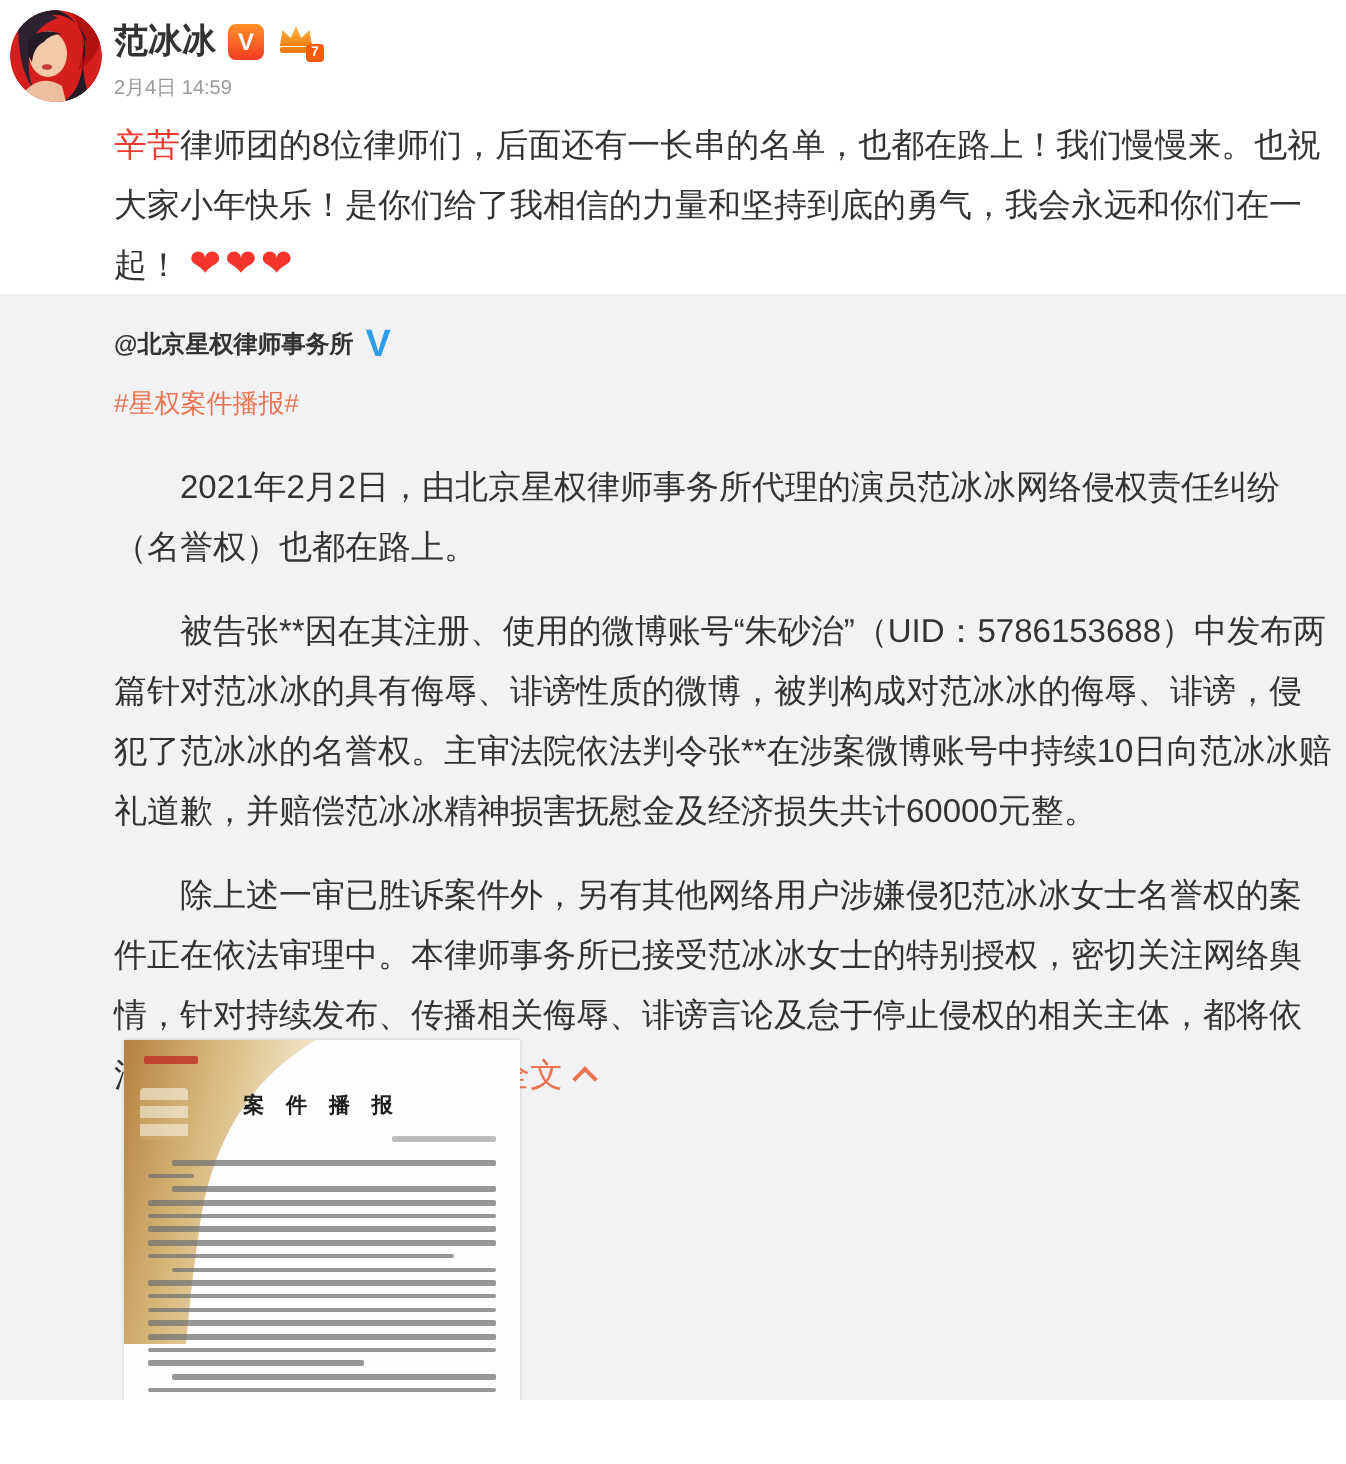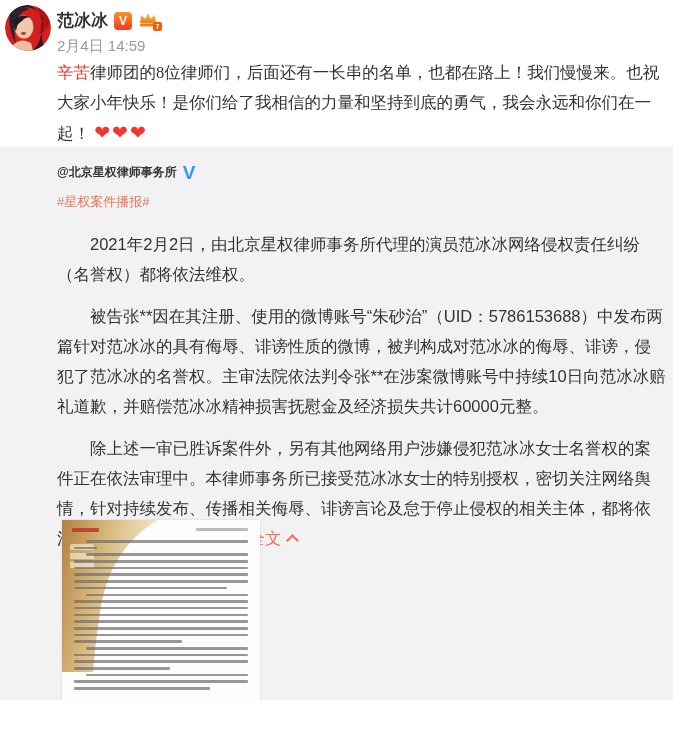--- a/index.html
+++ b/index.html
@@ -10,25 +10,25 @@
   .avatar{position:absolute;left:5px;top:5px;width:46px;height:46px;border-radius:50%;
           overflow:hidden;cursor:pointer;}
   .name-row{position:absolute;left:57px;top:9px;display:flex;align-items:center;gap:6px;}
   .user-name{font-size:17px;font-weight:bold;color:#333;cursor:pointer;}
   .vbadge{width:18px;height:18px;border-radius:4px;
           background:linear-gradient(180deg,#ff9026,#f23b25);
           color:#fff;font-weight:bold;font-size:12px;line-height:18px;text-align:center;}
   .crown{position:relative;width:22px;height:19px;}
   .crown .lvl{position:absolute;right:-2px;bottom:-1px;width:9px;height:9px;border-radius:2px;
           background:#f55a05;color:#fff;font-size:7px;font-weight:bold;line-height:9px;text-align:center;}
-  .timestamp{position:absolute;left:57px;top:37px;font-size:15px;color:#999;cursor:pointer;}
+  .timestamp{position:absolute;left:57px;top:37px;font-size:10px;color:#999;cursor:pointer;}
 
   
   .post-text{position:absolute;left:57px;top:58px;width:610px;
-             font-size:16.5px;line-height:30px;color:#333;font-family:Liberation Serif, serif;}
+             font-size:16.5px;line-height:30px;color:#333;}
   .hl{color:#f0392e;}
   .hearts{color:#f5342b;font-size:19px;letter-spacing:2px;}
 
   
   .quote{position:absolute;left:0;top:147px;right:0;bottom:0;background:#f2f2f4;
          padding:10px 6px 0 57px;box-sizing:border-box;overflow:hidden;}
   .author-row{display:flex;align-items:center;gap:6px;line-height:30px;}
   .author-handle{font-size:12px;font-weight:bold;color:#333;cursor:pointer;}
   .vblue{color:#2f9ce8;font-weight:900;font-size:19px;line-height:19px;}
   .hashtag{display:block;font-size:13px;line-height:30px;color:#eb7352;margin-top:0;cursor:pointer;}
@@ -100,37 +100,38 @@
 
   <div class="post-text"><span class="hl">辛苦</span><span>律师团的8位律师们，后面还有一长串的名单，也都在路上！我们慢慢来。也祝大家小年快乐！是你们给了我相信的力量和坚持到底的勇气，我会永远和你们在一起！</span> <span class="hearts">❤❤❤</span></div>
 
   <div class="quote">
     <div class="author-row">
       <span class="author-handle">@北京星权律师事务所</span>
       <span class="vblue">V</span>
     </div>
     <span class="hashtag">#星权案件播报#</span>
 
-    <p>2021年2月2日，由北京星权律师事务所代理的演员范冰冰网络侵权责任纠纷（名誉权）都将依法维权。</p>
+    <p>2021年2月2日，由北京星权律师事务所代理的演员范冰冰网络侵权责任纠纷（名誉权）也都在路上。</p>
     <p>被告张**因在其注册、使用的微博账号“朱砂治”（UID：5786153688）中发布两篇针对范冰冰的具有侮辱、诽谤性质的微博，被判构成对范冰冰的侮辱、诽谤，侵犯了范冰冰的名誉权。主审法院依法判令张**在涉案微博账号中持续10日向范冰冰赔礼道歉，并赔偿范冰冰精神损害抚慰金及经济损失共计60000元整。</p>
     <p><span>除上述一审已胜诉案件外，另有其他网络用户涉嫌侵犯范冰冰女士名誉权的案件正在依法审理中。本律师事务所已接受范冰冰女士的特别授权，密切关注网络舆情，针对持续发布、传播相关侮辱、诽谤言论及怠于停止侵权的相关主体，都将依法维权，追责到底。</span><a class="collapse"><span>收起全文</span><i class="chev"></i></a></p>
 
     <div class="doc">
       <svg class="doc-wedge" width="132" height="152" viewBox="0 0 132 152">
         <defs>
             <linearGradient id="gw" x1="0" y1="0" x2="1" y2="0.35">
           <stop offset="0" stop-color="#b2813f"></stop>
           <stop offset="0.45" stop-color="#d9b97e"></stop>
           <stop offset="1" stop-color="#f8efdb"></stop>
         </linearGradient>
           </defs>
         <path d="M0,0 L96,0 C62,20 44,52 38,92 C35,112 33,130 31,152 L0,152 Z" fill="url(#gw)"></path>
       </svg>
       <div class="doc-logo"></div>
       <div class="doc-mark"></div>
+      <div class="doc-title">案 件 播 报</div>
       <div class="doc-ref"></div>
       <div class="doc-body" id="doc-body">
           <div class="tl" style="margin-left: 7%; width: 93%;"></div>
           <div class="tl" style="margin-left: 0%; width: 13%;"></div>
           <div class="tl" style="margin-left: 7%; width: 93%; margin-top: 3px;"></div>
           <div class="tl" style="margin-left: 0%; width: 100%;"></div>
           <div class="tl" style="margin-left: 0%; width: 100%;"></div>
           <div class="tl" style="margin-left: 0%; width: 100%;"></div>
           <div class="tl" style="margin-left: 0%; width: 100%;"></div>
           <div class="tl" style="margin-left: 0%; width: 88%;"></div>

